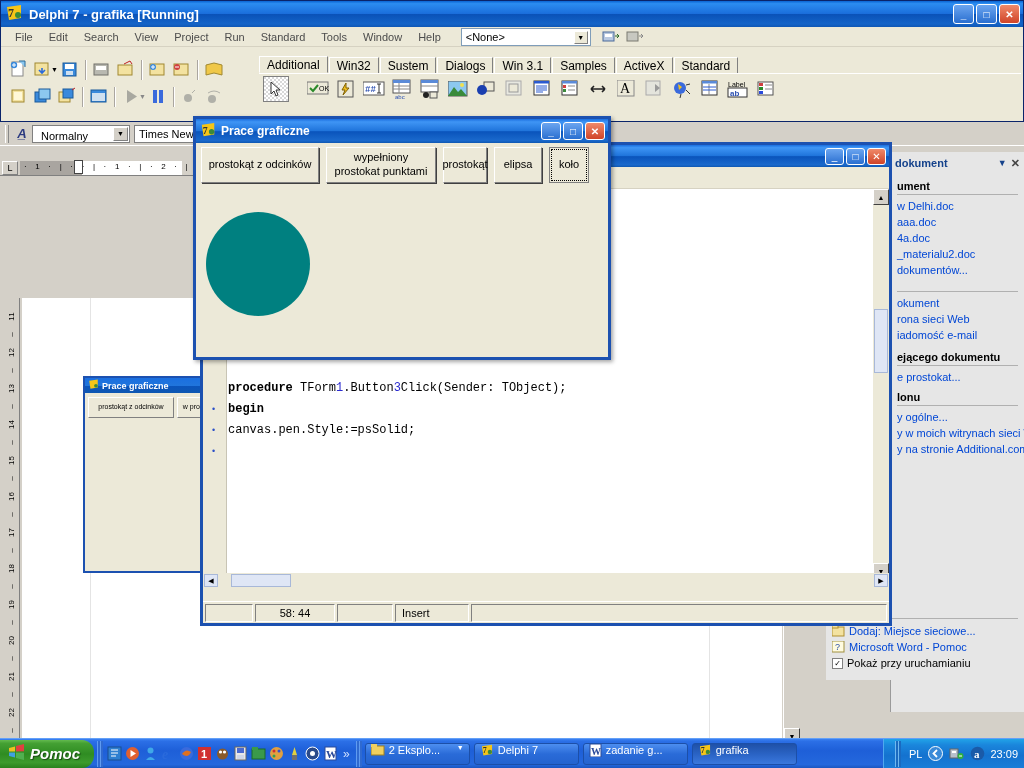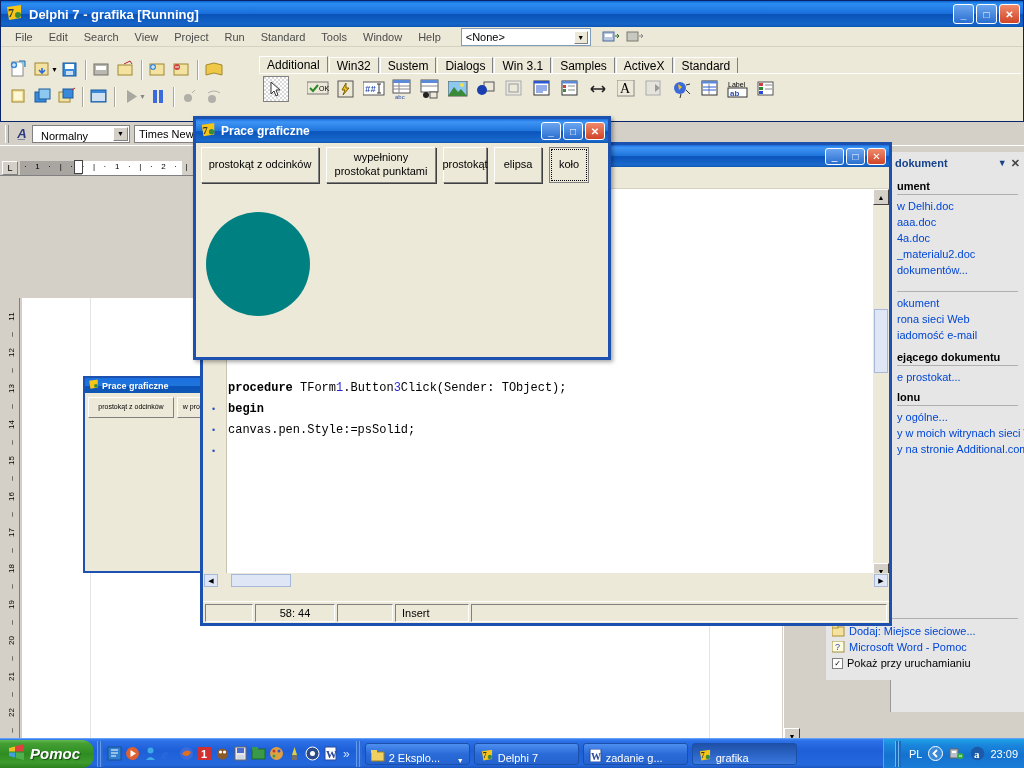--- a/index.html
+++ b/index.html
@@ -184,21 +184,21 @@
      background:linear-gradient(180deg,#63ba4e 0%,#44a033 12%,#2f8c22 50%,#3d9b2d 80%,#2a821d 100%);
      border-radius:0 12px 12px 0; display:flex; align-items:center; gap:5px; padding-left:8px;
      color:#fff; font-weight:bold; font-style:italic; font-size:15px;
      text-shadow:1px 1px 1px rgba(0,0,0,.5); }
   .tray-sep { width:6px; height:26px; margin:0 3px;
      background:repeating-linear-gradient(90deg,#5f9bf0 0 1px,#2f6ad0 1px 3px); }
   .qlaunch { display:flex; align-items:center; gap:1px; }
   .ql-ic { width:17px; height:17px; display:flex; align-items:center; justify-content:center; font-size:10px;}
   .tb-task { height:22px; min-width:105px; max-width:118px; margin-right:4px;
      background:linear-gradient(180deg,#4d8ef0,#2a6bd8 50%,#2463cf);
-     border:1px solid #1c4fa8; border-radius:3px; display:flex; align-items:flex-end;
+     border:1px solid #1c4fa8; border-radius:3px; display:flex; align-items:flex-start;
      gap:4px; padding:0 5px; color:#fff; font-size:11px; overflow:hidden; white-space:nowrap;}
   .tb-task.active { background:linear-gradient(180deg,#1f51a8,#2a63c4 50%,#3a78dd); }
   #tray { margin-left:auto; height:30px; display:flex; align-items:center; gap:5px;
      padding:0 6px 0 8px; background:linear-gradient(180deg,#21a3e8 0%,#1a86dc 20%,#1472cf 55%,#1b7ed8 100%);
      border-left:1px solid #4fa8ee; color:#fff; font-size:11px;}
   .tray-ic { width:16px; height:16px; display:flex; align-items:center; justify-content:center; }
 </style>
 </head>
 <body>
 

